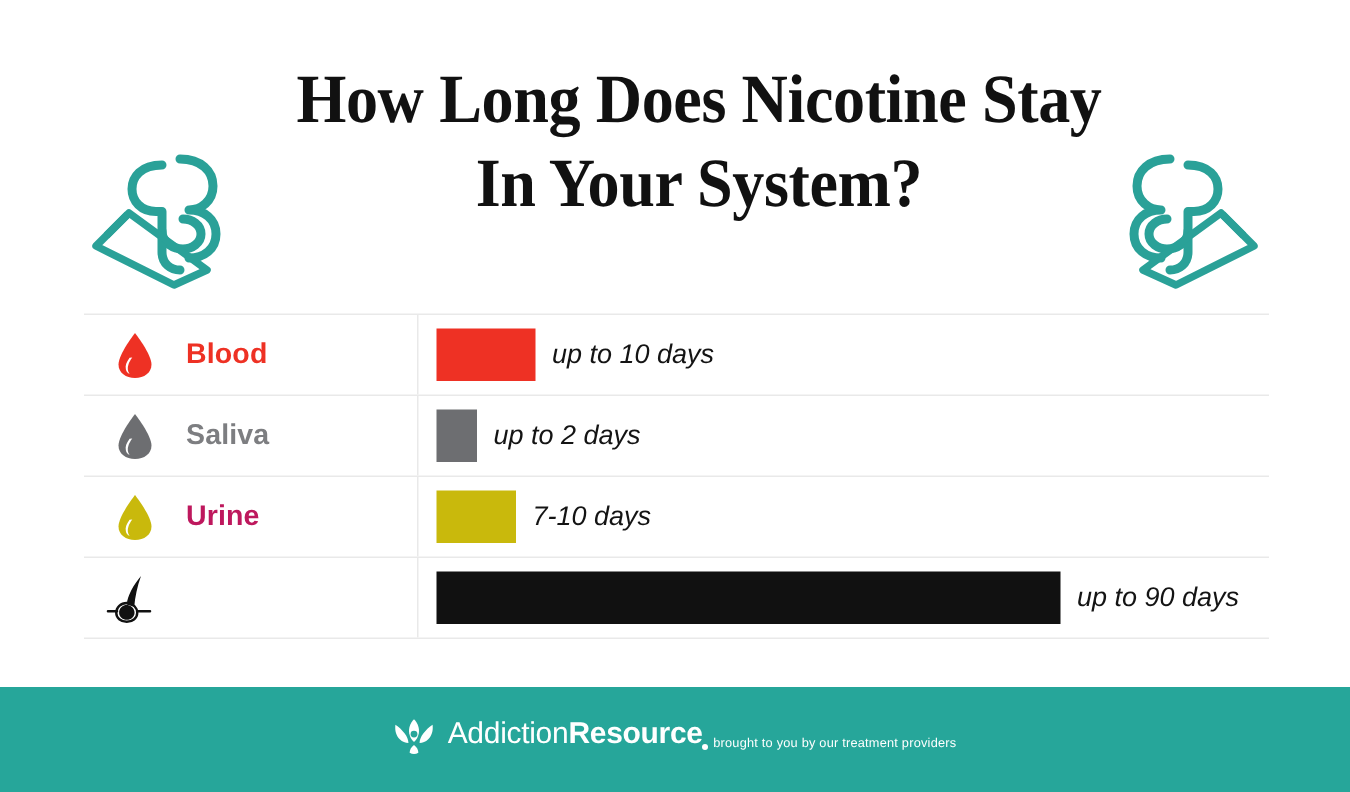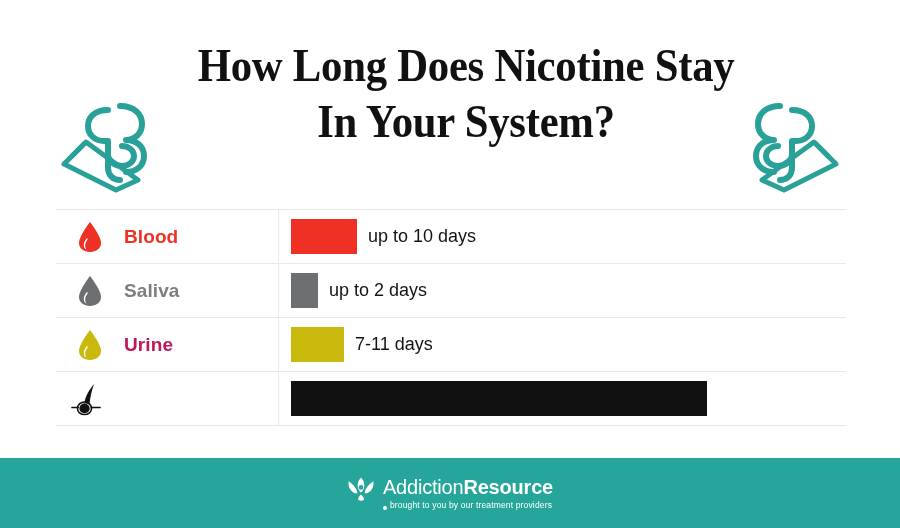--- a/index.html
+++ b/index.html
@@ -89,20 +89,21 @@
   }
   .bar {
     height: 35px;
     flex: 0 0 auto;
   }
   .days {
     font-size: 18px;
     color: #141414;
     margin-left: 11px;
     white-space: nowrap;
+    font-style: italic;
   }
 
   
   .footer {
     position: absolute;
     left: 0;
     top: 458px;
     width: 900px;
     height: 70px;
     background: #26a69a;
@@ -110,21 +111,21 @@
     align-items: center;
     justify-content: center;
   }
   .logo {
     display: flex;
     align-items: flex-start;
     gap: 8px;
   }
   .logo-text-block {
     display: flex;
-    flex-direction: column;
+    flex-direction: row;
     margin-top: 1px;
   }
   .logo-word {
     font-size: 20px;
     color: #ffffff;
     letter-spacing: -0.2px;
     line-height: 21px;
   }
   .logo-word b { font-weight: bold; }
   .logo-tag {
@@ -224,37 +225,38 @@
       <div class="icon-cell">
         <svg width="24" height="32" viewBox="0 0 24 32">
           <path d="M12 1 C12 1 1 15 1 22 C1 27.5 5.9 31 12 31 C18.1 31 23 27.5 23 22 C23 15 12 1 12 1 Z" fill="#c9b90c"></path>
           <path d="M8.4 17.5 C6.2 20.6 5.4 22.6 5.9 25.2 C6.2 26.8 7.2 27.9 8.4 28.4 C7.0 26.3 6.9 24.2 7.6 22.1 C8.1 20.6 8.9 19.1 10.2 17.4 Z" fill="#ffffff"></path>
         </svg>
       </div>
       <span class="label-text" style="color:#be185d">Urine</span>
     </div>
     <div class="col-bar">
       <div class="bar" style="width:53px;background:#c9b90c"></div>
-      <span class="days">7-11 days</span>
+      <span class="days">7-10 days</span>
     </div>
   </div>
 
   <div class="row">
     <div class="col-label">
       <div class="icon-cell">
         <svg width="40" height="36" viewBox="0 0 40 36">
           <path d="M24 3 C19 9 15 16 14.5 22 L19.5 23.5 C20 17 21.5 10 24 3 Z" fill="#111111"></path>
           <path d="M14.5 21 C10.5 21 7.5 24 7.5 27.5 C7.5 31 10.5 33.5 14.5 33.5 C18.5 33.5 21.5 31 21.5 27.5 C21.5 24.2 18.8 21.4 15.2 21.05 Z" fill="none" stroke="#111111" stroke-width="1.6"></path>
           <path d="M14.8 22.2 C11.6 22.4 9.4 24.6 9.4 27.5 C9.4 30.2 11.8 32.2 14.6 32.2 C17.4 32.2 19.7 30.2 19.7 27.5 C19.7 25 17.8 23 15.2 22.4 Z" fill="#111111"></path>
           <path d="M2 26.5 L8 26.5 M21.5 26.5 L30 26.5" stroke="#111111" stroke-width="1.7" stroke-linecap="round"></path>
         </svg>
       </div>
     </div>
     <div class="col-bar">
       <div class="bar" style="width:416px;background:#111111"></div>
+      <span class="days">up to 90 days</span>
     </div>
   </div>
 
 </div>
 
 <div class="footer">
   <div class="logo">
     <div>
       <svg width="28" height="26" viewBox="0 0 28 26">
         <path d="M14 1.5 C11.3 4.3 10.3 7.6 10.8 10.8 C11.2 13.2 12.4 15.2 14 16.6 C15.6 15.2 16.8 13.2 17.2 10.8 C17.7 7.6 16.7 4.3 14 1.5 Z" fill="#ffffff"></path>

